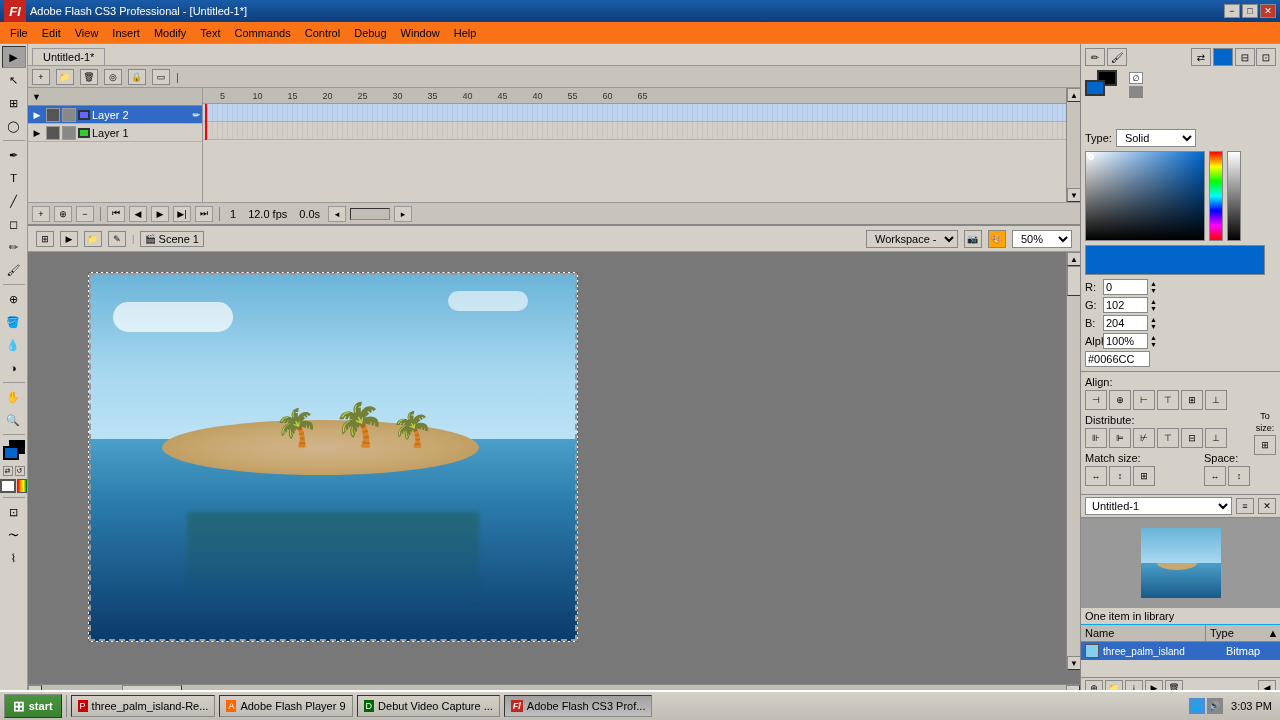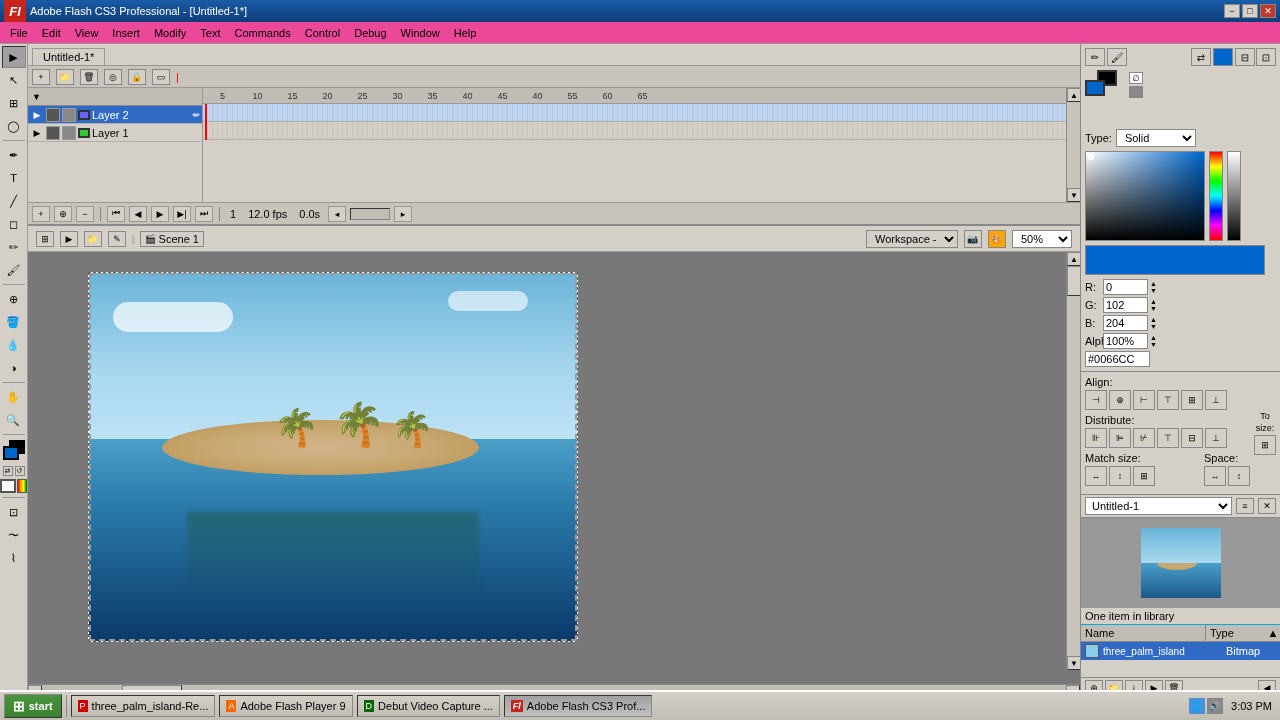--- a/index.html
+++ b/index.html
@@ -21,21 +21,21 @@
     .title-btn {
       width: 16px; height: 14px;
       border: 1px solid #888;
       display: flex; align-items: center; justify-content: center;
       font-size: 9px; cursor: pointer; background: #d4d0c8; color: #000;
     }
     .title-btn.close { background: #c0392b; color: white; }
 
     
     #menu-bar {
-      background: #ec4899;
+      background: #f97316;
       height: 22px;
       display: flex;
       align-items: center;
       padding: 0 4px;
       border-bottom: 1px solid #999;
       gap: 2px;
     }
     .menu-item {
       padding: 2px 6px;
       cursor: pointer;

